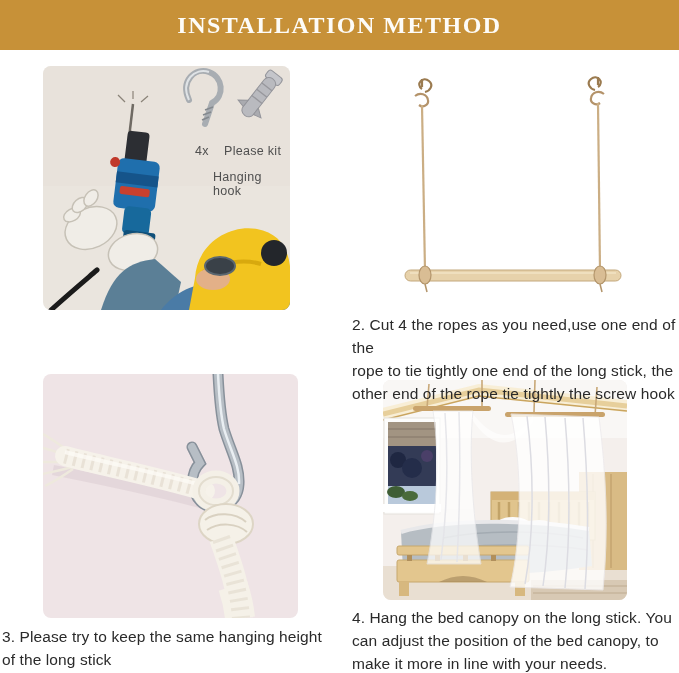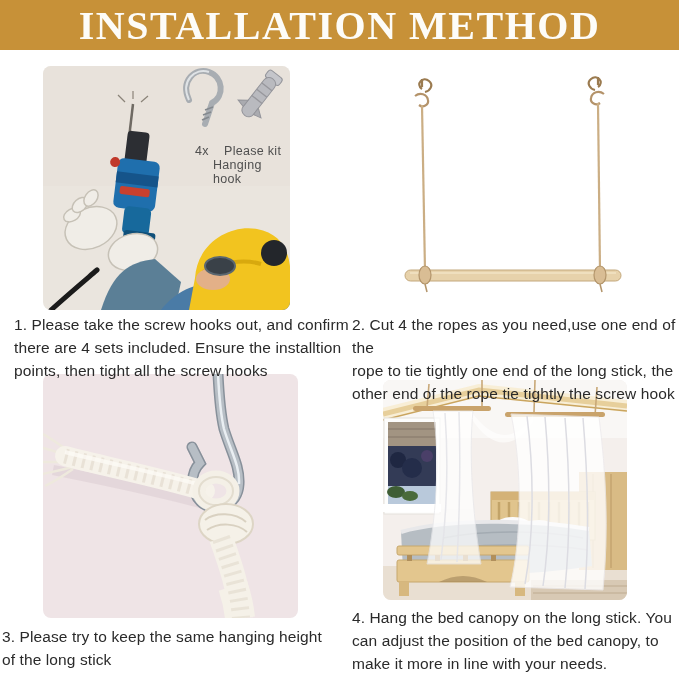--- a/index.html
+++ b/index.html
@@ -16,21 +16,21 @@
     position: absolute;
     left: 0; top: 0;
     width: 679px; height: 50px;
     background: #C79138;
     display: flex;
     align-items: center;
     justify-content: center;
   }
   .banner h1 {
     font-family: "Liberation Serif", serif;
-    font-size: 40px;
+    font-size: 24px;
     font-weight: 700;
     letter-spacing: 1.5px;
     color: #FDFCF8;
   }
   .fig { position: absolute; overflow: hidden; border-radius: 8px; }
   .fig svg { display: block; }
   #fig1 { left: 43px;  top: 66px;  width: 247px; height: 244px; }
   #fig2 { left: 352px; top: 63px;  width: 326px; height: 245px; }
   #fig3 { left: 43px;  top: 374px; width: 255px; height: 244px; }
   #fig4 { left: 383px; top: 380px; width: 244px; height: 220px; }
@@ -47,21 +47,21 @@
   #cap3 { left: 2px;  top: 625px; width: 338px; }
   #cap4 { left: 352px; top: 606px; width: 330px; }
   .kit-label {
     position: absolute;
     font-size: 12.5px;
     color: #4F4F4F;
     letter-spacing: 0.3px;
   }
   #kit-qty  { left: 152px; top: 78px; }
   #kit-name { left: 181px; top: 78px; }
-  #hook-name{ left: 170px; top: 92px; }
+  #hook-name{ left: 170px; top: 104px; }
 </style>
 </head>
 <body>
 
 <div class="page">
 
   <header class="banner">
     <h1>INSTALLATION METHOD</h1>
   </header>
 
@@ -299,23 +299,20 @@
         <path d="M76 32 C 78 95 76 145 74 182" stroke="#E3E3E8" stroke-width="1.5" fill="none" opacity="0.9"></path>
         <path d="M128 34 C 140 92 138 162 127 207 L 220 210 C 226 152 223 90 216 37 Z" fill="#FFFFFF" opacity="0.8" stroke="#ECEAEC"></path>
         <path d="M144 36 C 152 100 150 160 142 204" stroke="#DCDCE2" stroke-width="1.5" fill="none"></path>
         <path d="M162 37 C 168 105 166 165 160 206" stroke="#DCDCE2" stroke-width="1.5" fill="none"></path>
         <path d="M182 38 C 188 108 186 168 182 208" stroke="#DCDCE2" stroke-width="1.5" fill="none"></path>
         <path d="M200 38 C 206 110 205 170 202 209" stroke="#DCDCE2" stroke-width="1.5" fill="none"></path>
       </g>
     </svg>
   </figure>
 
-  <p class="caption" id="cap1">1. Please take the screw hooks out, and confirm
-there are 4 sets included. Ensure the installtion
-points, then tight all the screw hooks</p>
   <p class="caption" id="cap2">2. Cut 4 the ropes as you need,use one end of the
 rope to tie tightly one end of the long stick, the
 other end of the rope tie tightly the screw hook</p>
   <p class="caption" id="cap3">3. Please try to keep the same hanging height
 of the long stick</p>
   <p class="caption" id="cap4">4. Hang the bed canopy on the long stick. You
 can adjust the position of the bed canopy, to
 make it more in line with your needs.</p>
 
 </div>

